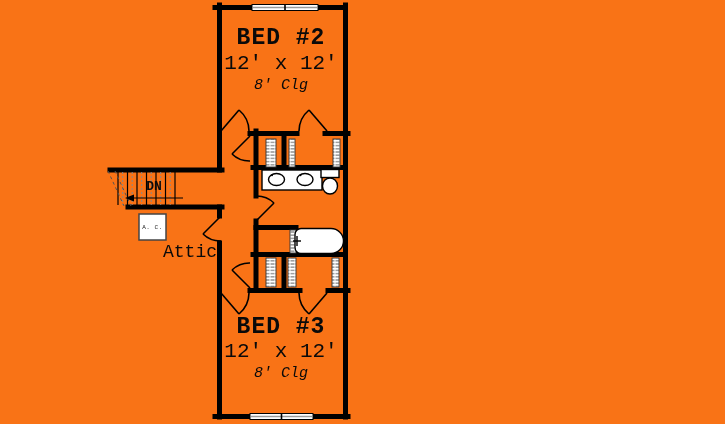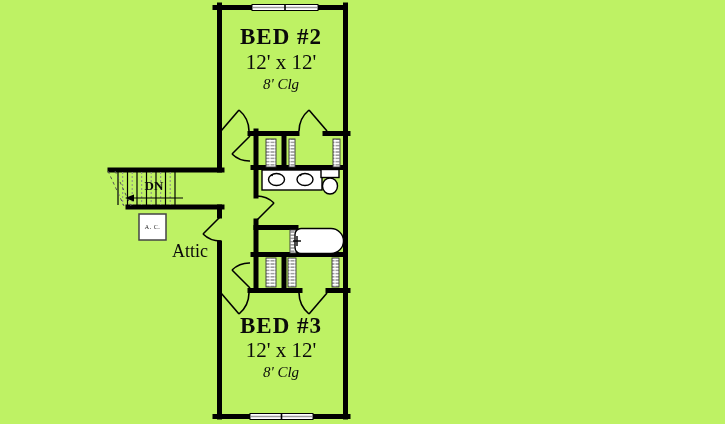--- a/index.html
+++ b/index.html
@@ -1,18 +1,18 @@
 <!DOCTYPE html>
 <html><head>
 <meta charset="utf-8">
 <style>
   html,body{margin:0;padding:0;background:#ffffff;}
   .stage{
-    position:relative;width:725px;height:424px;background:#bef264;overflow:hidden;
-    font-family:Liberation Serif, serif;
+    position:relative;width:725px;height:424px;background:#f97316;overflow:hidden;
+    font-family:Liberation Mono, monospace;
   }
   svg{position:absolute;left:0;top:0;}
   .wall{stroke:#000;stroke-width:5;fill:none;stroke-linecap:square;}
   .thin{stroke:#000;stroke-width:1.4;fill:none;}
   .fixture{stroke:#000;stroke-width:1.4;fill:#fff;}
   .door{stroke:#000;stroke-width:1.6;fill:none;}
   .tread{stroke:#000;stroke-width:1.2;}
   .tread-dot{stroke:#888;stroke-width:1;stroke-dasharray:2 2;}
   .break-line{stroke:#555;stroke-width:1;stroke-dasharray:3 3;}
   .glass{stroke:#9a9a9a;stroke-width:1.6;}

